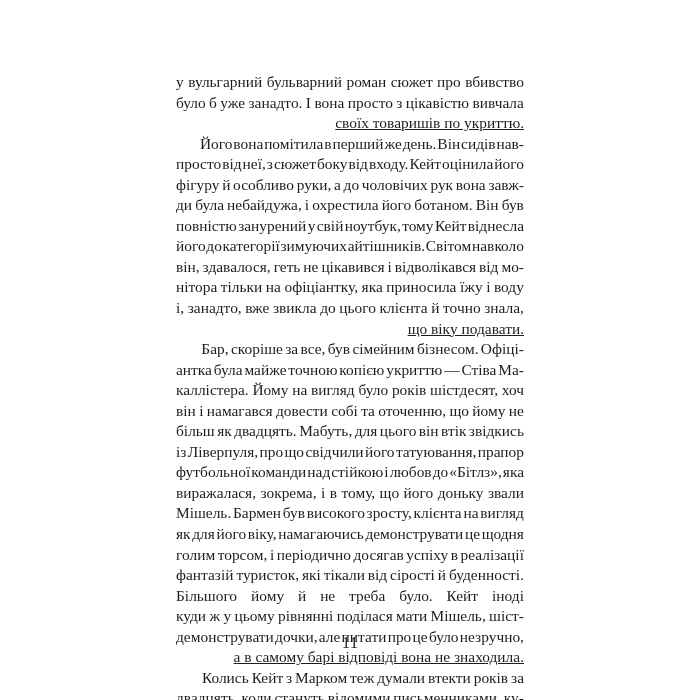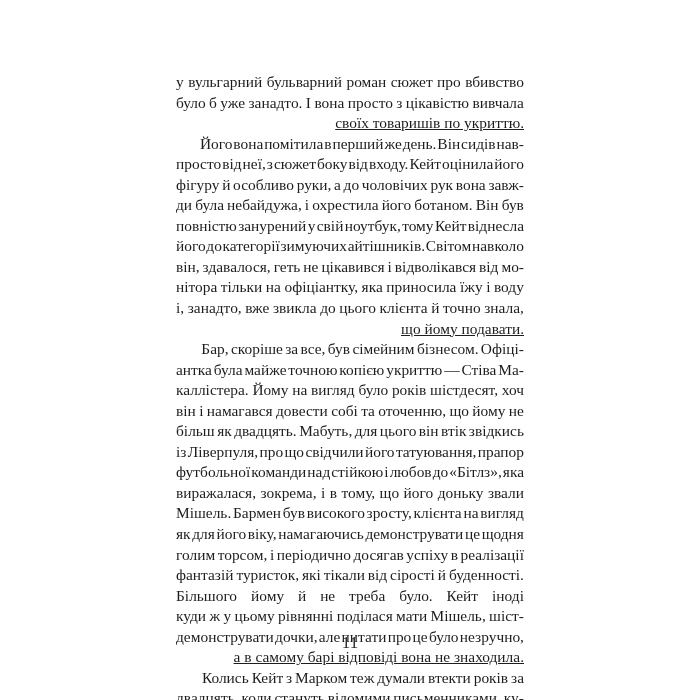--- a/index.html
+++ b/index.html
@@ -82,21 +82,21 @@
       <div class="line last">своїх товаришів по укриттю.</div>
       <div class="line j"><span class="ind" style="width: 23px;">&nbsp;</span><span>Його</span><span>вона</span><span>помітила</span><span>в</span><span>перший</span><span>же</span><span>день.</span><span>Він</span><span>сидів</span><span>нав-</span></div>
       <div class="line j"><span>просто</span><span>від</span><span>неї,</span><span>з</span><span>сюжет</span><span>боку</span><span>від</span><span>входу.</span><span>Кейт</span><span>оцінила</span><span>його</span></div>
       <div class="line j"><span>фігуру</span><span>й</span><span>особливо</span><span>руки,</span><span>а</span><span>до</span><span>чоловічих</span><span>рук</span><span>вона</span><span>завж-</span></div>
       <div class="line j"><span>ди</span><span>була</span><span>небайдужа,</span><span>і</span><span>охрестила</span><span>його</span><span>ботаном.</span><span>Він</span><span>був</span></div>
       <div class="line j"><span>повністю</span><span>занурений</span><span>у</span><span>свій</span><span>ноутбук,</span><span>тому</span><span>Кейт</span><span>віднесла</span></div>
       <div class="line j"><span>його</span><span>до</span><span>категорії</span><span>зимуючих</span><span>айтішників.</span><span>Світом</span><span>навколо</span></div>
       <div class="line j"><span>він,</span><span>здавалося,</span><span>геть</span><span>не</span><span>цікавився</span><span>і</span><span>відволікався</span><span>від</span><span>мо-</span></div>
       <div class="line j"><span>нітора</span><span>тільки</span><span>на</span><span>офіціантку,</span><span>яка</span><span>приносила</span><span>їжу</span><span>і</span><span>воду</span></div>
       <div class="line j"><span>і,</span><span>занадто,</span><span>вже</span><span>звикла</span><span>до</span><span>цього</span><span>клієнта</span><span>й</span><span>точно</span><span>знала,</span></div>
-      <div class="line last">що йому подавати.</div>
+      <div class="line last">що віку подавати.</div>
       <div class="line j"><span class="ind" style="width: 23px;">&nbsp;</span><span>Бар,</span><span>скоріше</span><span>за</span><span>все,</span><span>був</span><span>сімейним</span><span>бізнесом.</span><span>Офіці-</span></div>
       <div class="line j"><span>антка</span><span>була</span><span>майже</span><span>точною</span><span>копією</span><span>укриттю</span><span>—</span><span>Стіва</span><span>Ма-</span></div>
       <div class="line j"><span>каллістера.</span><span>Йому</span><span>на</span><span>вигляд</span><span>було</span><span>років</span><span>шістдесят,</span><span>хоч</span></div>
       <div class="line j"><span>він</span><span>і</span><span>намагався</span><span>довести</span><span>собі</span><span>та</span><span>оточенню,</span><span>що</span><span>йому</span><span>не</span></div>
       <div class="line j"><span>більш</span><span>як</span><span>двадцять.</span><span>Мабуть,</span><span>для</span><span>цього</span><span>він</span><span>втік</span><span>звідкись</span></div>
       <div class="line j"><span>із</span><span>Ліверпуля,</span><span>про</span><span>що</span><span>свідчили</span><span>його</span><span>татуювання,</span><span>прапор</span></div>
       <div class="line j"><span>футбольної</span><span>команди</span><span>над</span><span>стійкою</span><span>і</span><span>любов</span><span>до</span><span>«Бітлз»,</span><span>яка</span></div>
       <div class="line j"><span>виражалася,</span><span>зокрема,</span><span>і</span><span>в</span><span>тому,</span><span>що</span><span>його</span><span>доньку</span><span>звали</span></div>
       <div class="line j"><span>Мішель.</span><span>Бармен</span><span>був</span><span>високого</span><span>зросту,</span><span>клієнта</span><span>на</span><span>вигляд</span></div>
       <div class="line j"><span>як</span><span>для</span><span>його</span><span>віку,</span><span>намагаючись</span><span>демонструвати</span><span>це</span><span>щодня</span></div>

